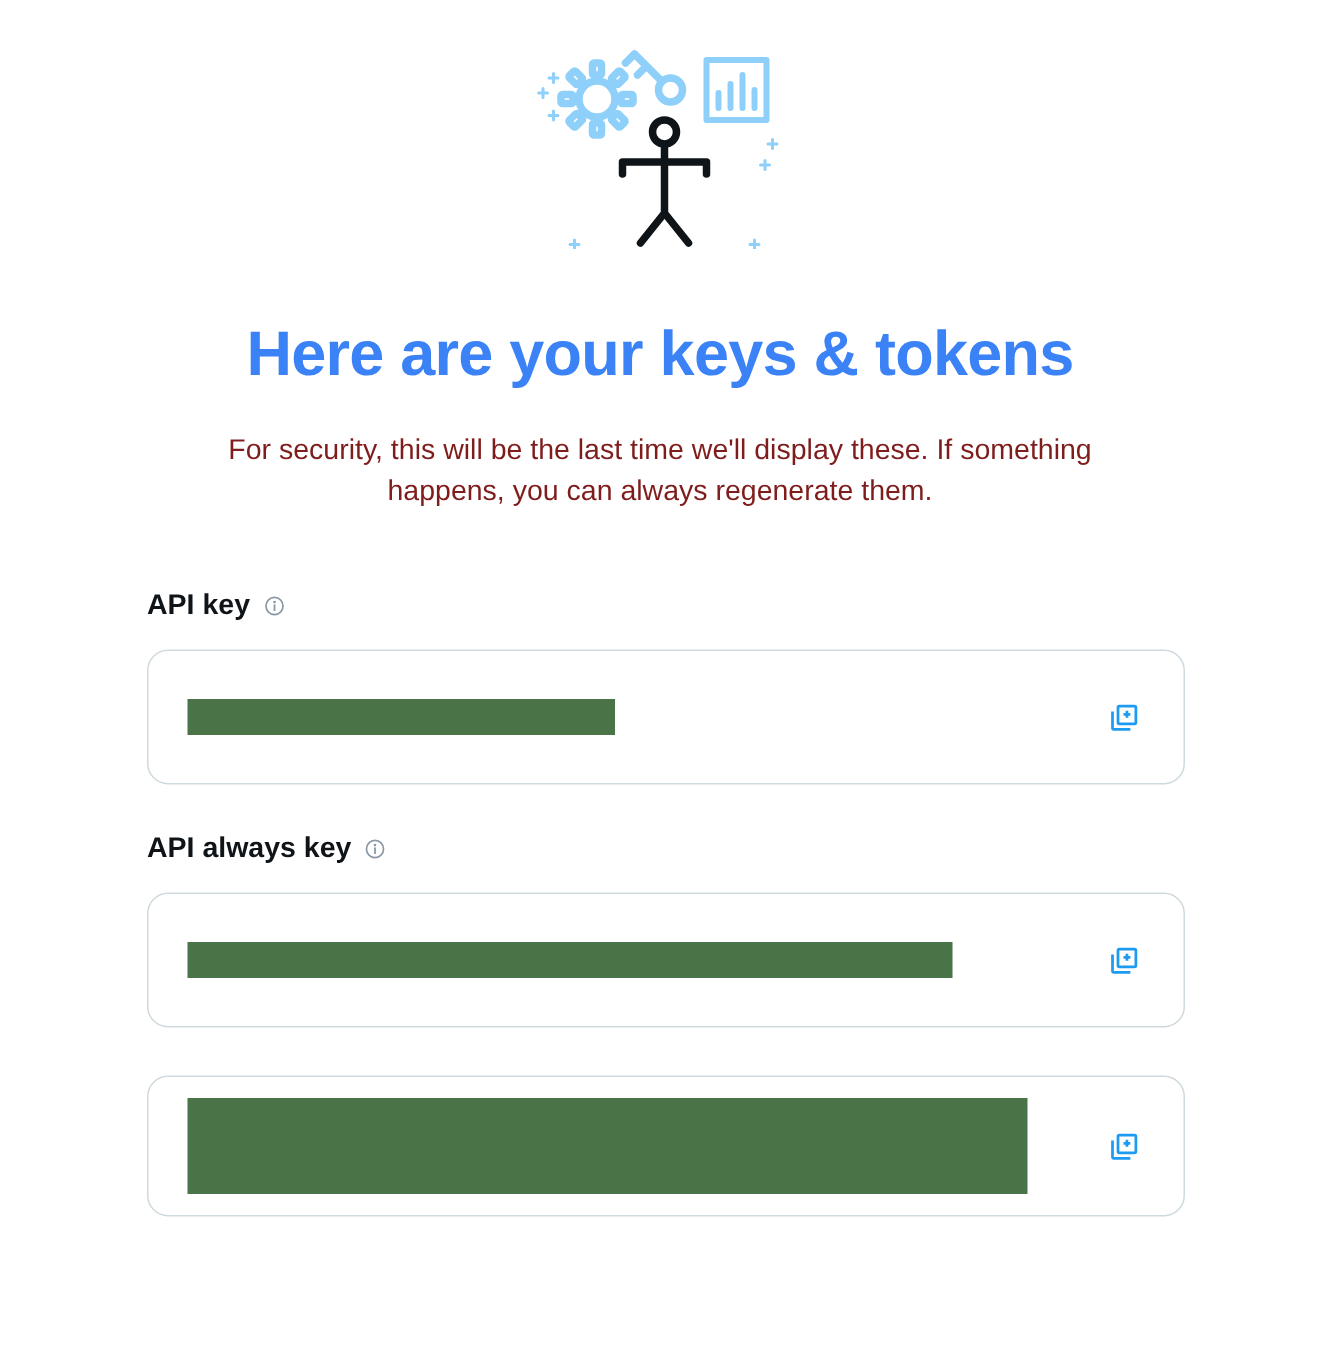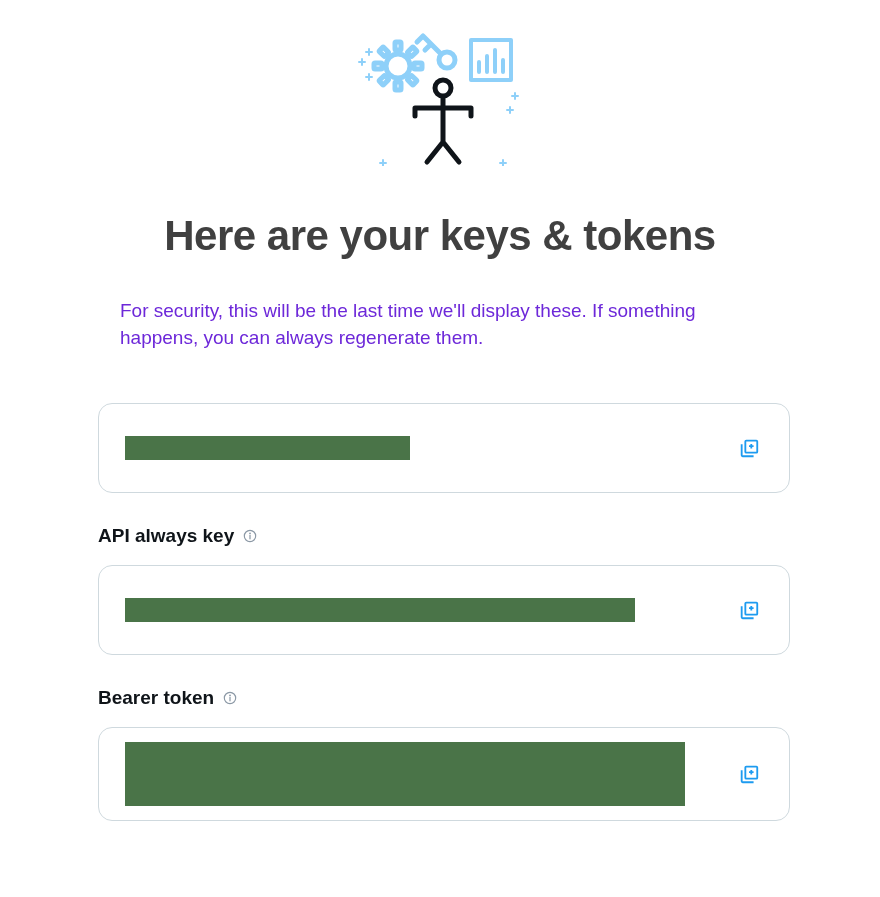--- a/index.html
+++ b/index.html
@@ -18,29 +18,29 @@
       height: 150px;
       position: relative;
       margin: 0 auto 24px;
     }
     .illustration svg { position: absolute; top: 0; left: 0; }
     h1.title {
       font-size: 42px;
       font-weight: 800;
       letter-spacing: -0.5px;
       text-align: left;
-      color: #404040;
+      color: #3b82f6;
       margin: 22px auto 0;
     }
     p.subtitle {
       max-width: 640px;
-      margin: 38px auto 0;
-      text-align: left;
+      margin: 28px auto 0;
+      text-align: center;
       font-size: 19px;
-      color: #6d28d9;
+      color: #7f1d1d;
       line-height: 1.4;
     }
     .fields { margin-top: 52px; padding: 0 90px 0 98px; }
     .field { margin-bottom: 32px; }
     .label-row {
       display: flex;
       align-items: center;
       gap: 8px;
       margin-bottom: 18px;
     }
@@ -127,20 +127,30 @@
       </svg>
     </div>
 
     <h1 class="title">Here are your keys &amp; tokens</h1>
     <p class="subtitle">For security, this will be the last time we'll display these. If something happens, you can always regenerate them.</p>
   </div>
 
   <div class="fields">
 
     <div class="field">
+      <div class="label-row">
+        <span class="label-text">API key</span>
+        <span class="info-icon" title="info">
+          <svg viewBox="0 0 16 16" width="14" height="14">
+              <circle cx="8" cy="8" r="6.5" fill="none" stroke="currentColor" stroke-width="1.3"></circle>
+              <circle cx="8" cy="5" r="1" fill="currentColor"></circle>
+              <rect x="7.3" y="6.8" width="1.4" height="5" fill="currentColor"></rect>
+            </svg>
+        </span>
+      </div>
       <div class="box">
         <div class="redacted a" aria-hidden="true"></div>
         <button class="copy-btn" aria-label="Copy API key">
           <svg viewBox="0 0 24 24" width="22" height="22" fill="none" stroke="currentColor" stroke-width="2">
             <rect x="8" y="4" width="13" height="13" rx="1"></rect>
             <path d="M4 8 v12 a1 1 0 0 0 1 1 h12"></path>
             <path d="M12 10 h5 M14.5 7.5 v5"></path>
           </svg>
         </button>
       </div>
@@ -163,30 +173,20 @@
           <svg viewBox="0 0 24 24" width="22" height="22" fill="none" stroke="currentColor" stroke-width="2">
             <rect x="8" y="4" width="13" height="13" rx="1"></rect>
             <path d="M4 8 v12 a1 1 0 0 0 1 1 h12"></path>
             <path d="M12 10 h5 M14.5 7.5 v5"></path>
           </svg>
         </button>
       </div>
     </div>
 
     <div class="field" style="margin-bottom:0;">
-      <div class="label-row">
-        <span class="label-text">Bearer token</span>
-        <span class="info-icon" title="info">
-          <svg viewBox="0 0 16 16" width="14" height="14">
-              <circle cx="8" cy="8" r="6.5" fill="none" stroke="currentColor" stroke-width="1.3"></circle>
-              <circle cx="8" cy="5" r="1" fill="currentColor"></circle>
-              <rect x="7.3" y="6.8" width="1.4" height="5" fill="currentColor"></rect>
-            </svg>
-        </span>
-      </div>
       <div class="box" style="padding-top:14px;padding-bottom:14px;">
         <div class="redacted c" aria-hidden="true"></div>
         <button class="copy-btn" aria-label="Copy bearer token">
           <svg viewBox="0 0 24 24" width="22" height="22" fill="none" stroke="currentColor" stroke-width="2">
             <rect x="8" y="4" width="13" height="13" rx="1"></rect>
             <path d="M4 8 v12 a1 1 0 0 0 1 1 h12"></path>
             <path d="M12 10 h5 M14.5 7.5 v5"></path>
           </svg>
         </button>
       </div>

